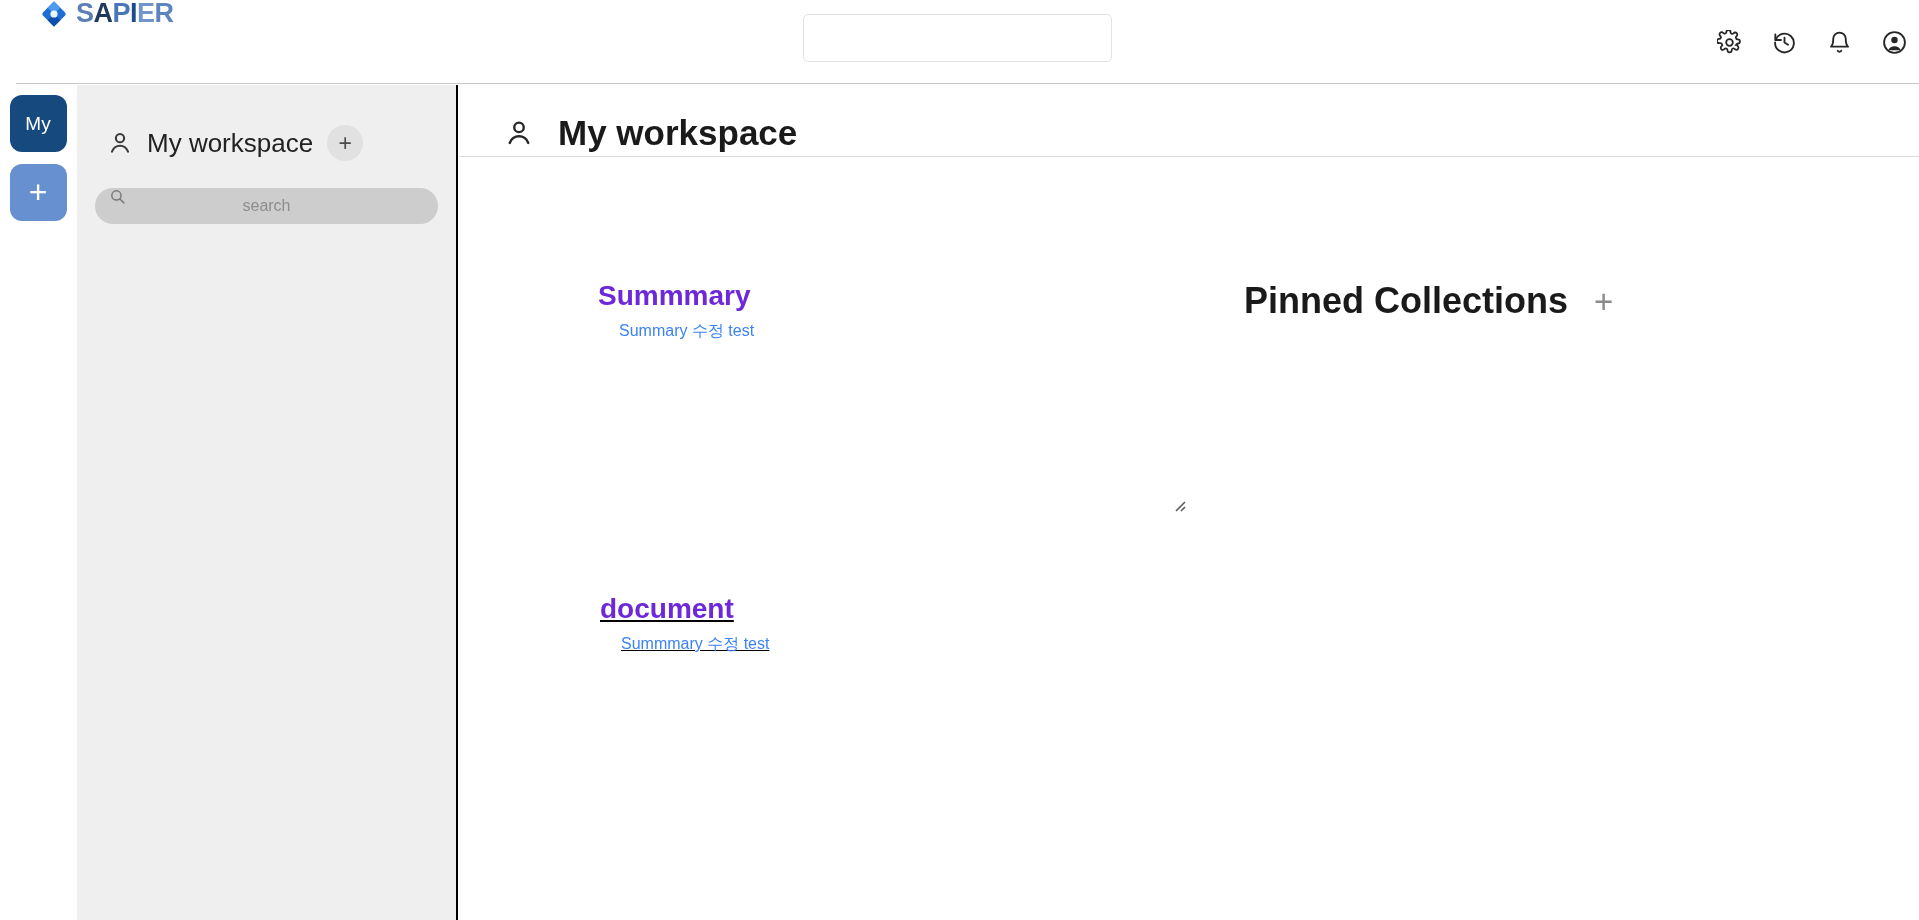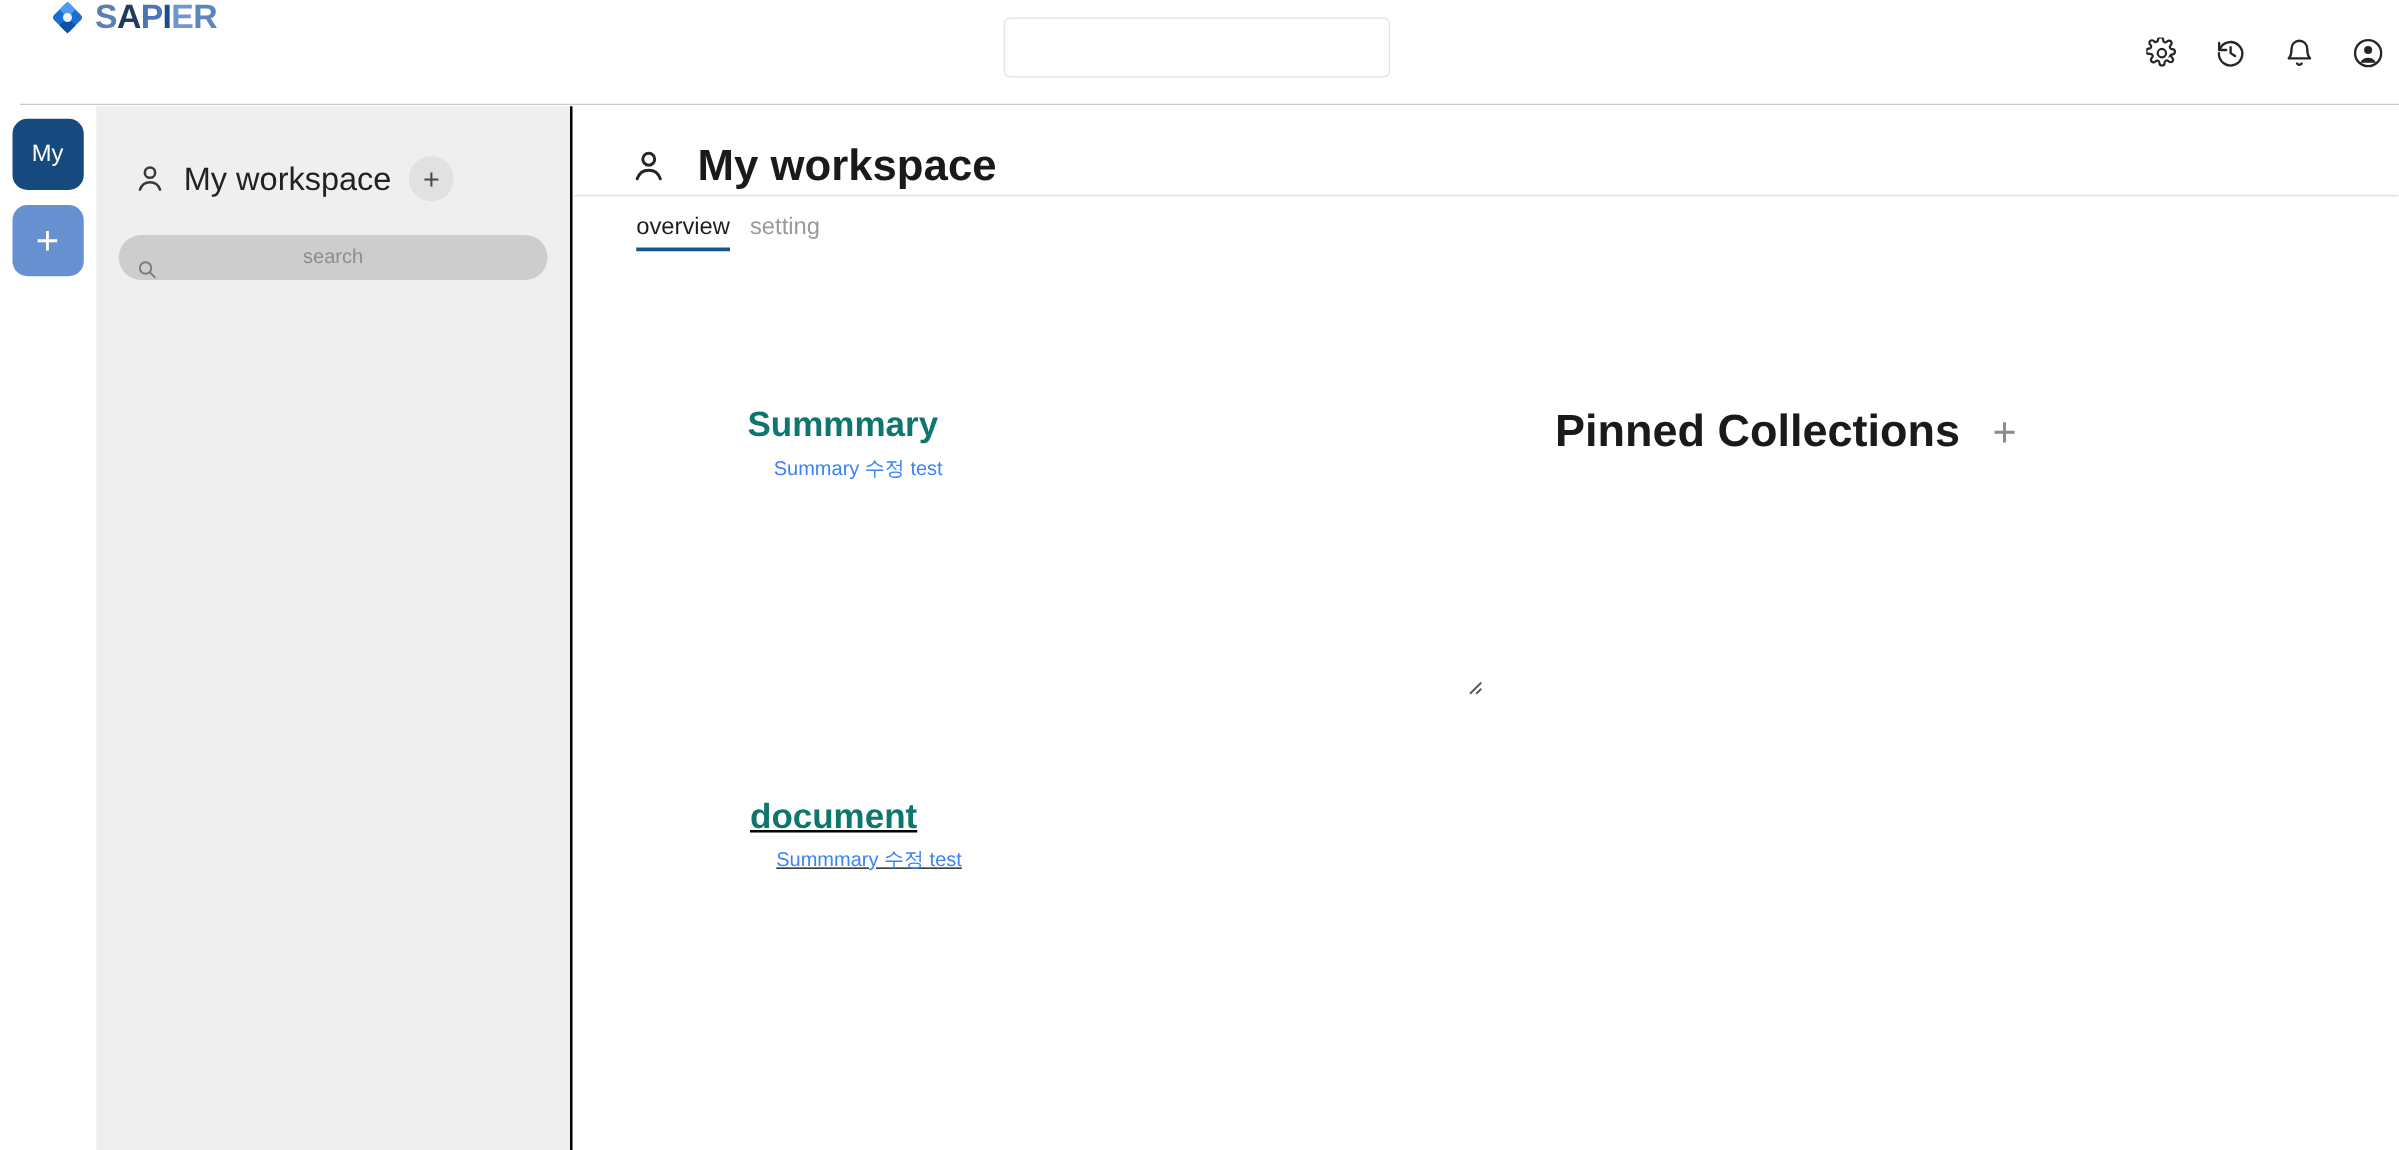--- a/index.html
+++ b/index.html
@@ -86,21 +86,21 @@
   .ws-add {
     width: 36px; height: 36px; border-radius: 50%;
     background: #e1e1e1; border: none; cursor: pointer;
     display: flex; align-items: center; justify-content: center;
     color: #4a4a4a; font-size: 23px; font-weight: 300; flex: none;
     font-family: "Liberation Sans", sans-serif; line-height: 1;
   }
   .search-pill {
     margin: 27px auto 0; width: 343px; height: 36px;
     background: #cdcdcd; border-radius: 18px;
-    display: flex; align-items: flex-end; position: relative;
+    display: flex; align-items: flex-start; position: relative;
     cursor: text;
   }
   .search-pill svg { margin-left: 14px; width: 17px; height: 17px; flex: none; }
   .search-pill-input {
     position: absolute; left: 0; top: 0; width: 100%; height: 100%;
     background: transparent; border: none; outline: none;
     text-align: center; font-size: 16px; color: #6d6d6d;
     font-family: "Liberation Sans", sans-serif;
   }
   .search-pill-input::placeholder { color: #8d8d8d; }
@@ -142,21 +142,21 @@
     padding-bottom: 5px; border-bottom: 3px solid transparent;
     background: none; border-top: none; border-left: none; border-right: none;
     font-family: "Liberation Sans", sans-serif;
   }
   .tab.active { color: #1e1e1e; border-bottom-color: #14558b; }
 
   .panels { position: relative; }
 
   .block { position: absolute; }
   .block-title {
-    font-size: 28px; font-weight: bold; color: #0f766e;
+    font-size: 28px; font-weight: bold; color: #6d28d9;
     margin-bottom: 9px;
   }
   .block-body {
     font-size: 16px; color: #3b82f6;
     padding-left: 21px;
   }
   .resize-grip { position: absolute; width: 14px; height: 14px; cursor: nwse-resize; }
 
   .pinned-head { display: flex; align-items: center; gap: 26px; }
   .pinned-title { font-size: 36px; font-weight: bold; color: #1a1a1a; }
@@ -241,24 +241,20 @@
 <div class="main">
 
   <div class="main-head">
     <svg class="main-person-icon" viewBox="0 0 24 24" fill="none" stroke="#262626" stroke-width="1.9" stroke-linecap="round">
       <circle cx="12" cy="7.5" r="3.8"></circle>
       <path d="M4.6 20c1.3-3.6 4.2-5.4 7.4-5.4s6.1 1.8 7.4 5.4"></path>
     </svg>
     <h1 class="main-title">My workspace</h1>
   </div>
 
-  <div class="tabs">
-    <button class="tab active">overview</button>
-    <button class="tab">setting</button>
-  </div>
 
   <div class="panels">
 
     <div class="block" style="left:139px; top:123px; width:530px;">
       <div class="block-title">Summmary</div>
       <div class="block-body">Summary 수정 test</div>
       <svg class="resize-grip" style="left:574px; top:218px;" viewBox="0 0 14 14">
         <line x1="13" y1="4" x2="4" y2="13" stroke="#5a5a5a" stroke-width="1.6"></line>
         <line x1="13" y1="9" x2="9" y2="13" stroke="#5a5a5a" stroke-width="1.6"></line>
       </svg>

